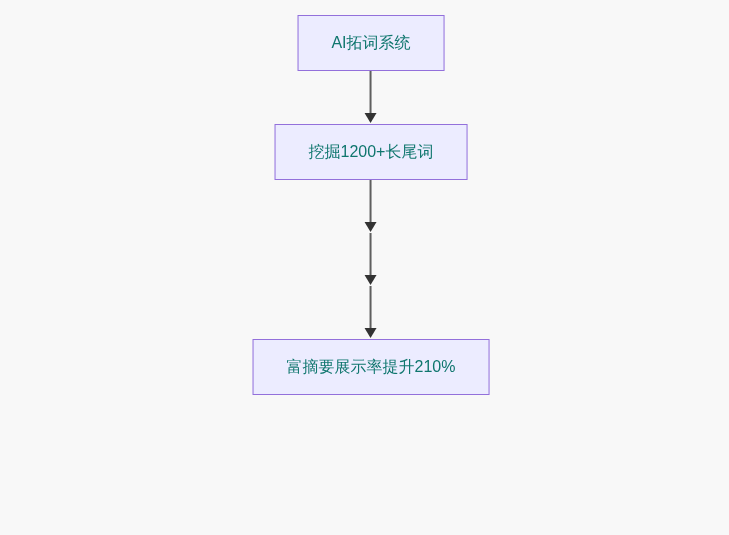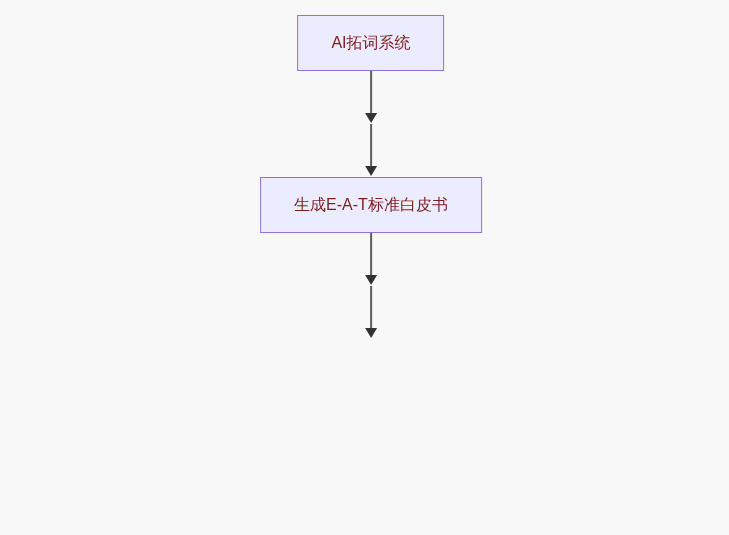--- a/index.html
+++ b/index.html
@@ -31,21 +31,21 @@
   }
   .node {
     box-sizing: border-box;
     height: 56px;
     padding: 0 33px;
     display: flex;
     align-items: center;
     justify-content: center;
     background: #ECECFF;
     border: 1px solid #9370DB;
-    color: #7f1d1d;
+    color: #0f766e;
     font-size: 16px;
     line-height: 1;
     white-space: nowrap;
   }
   .connector {
     position: relative;
     width: 14px;
     height: 53px;
     flex: 0 0 auto;
   }
@@ -78,36 +78,39 @@
 
     <div class="node">
       <span>AI拓词系统</span>
     </div>
 
     <div class="connector">
       <div class="line"></div>
       <div class="head"></div>
     </div>
 
-
-    <div class="connector">
-      <div class="line"></div>
-      <div class="head"></div>
-    </div>
-
     <div class="node">
-      <span>生成E-A-T标准白皮书</span>
+      <span>挖掘1200+长尾词</span>
     </div>
 
     <div class="connector">
       <div class="line"></div>
       <div class="head"></div>
     </div>
 
 
     <div class="connector">
       <div class="line"></div>
       <div class="head"></div>
     </div>
 
 
+    <div class="connector">
+      <div class="line"></div>
+      <div class="head"></div>
+    </div>
+
+    <div class="node">
+      <span>富摘要展示率提升210%</span>
+    </div>
+
   </div>
 </div>
 
 </body></html>

